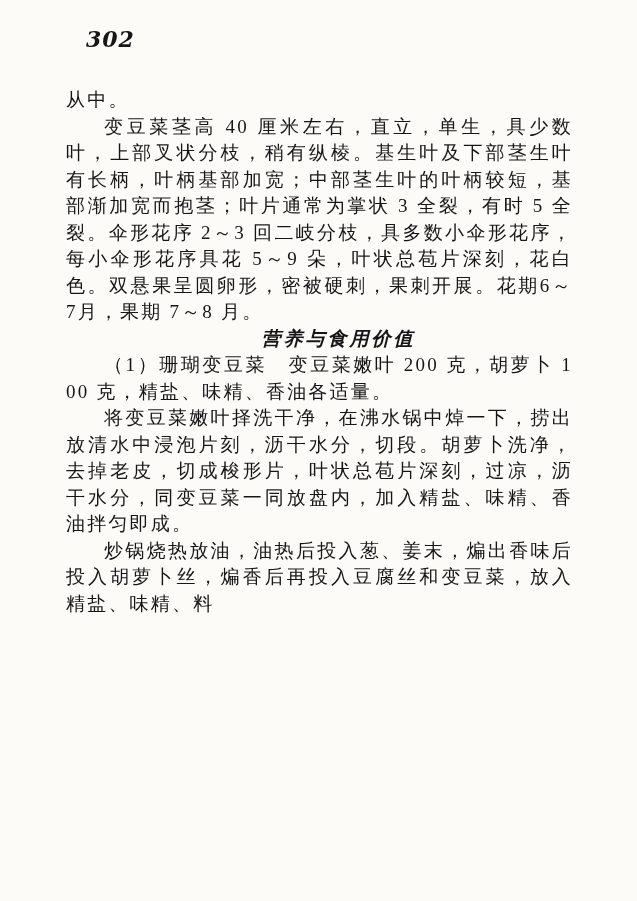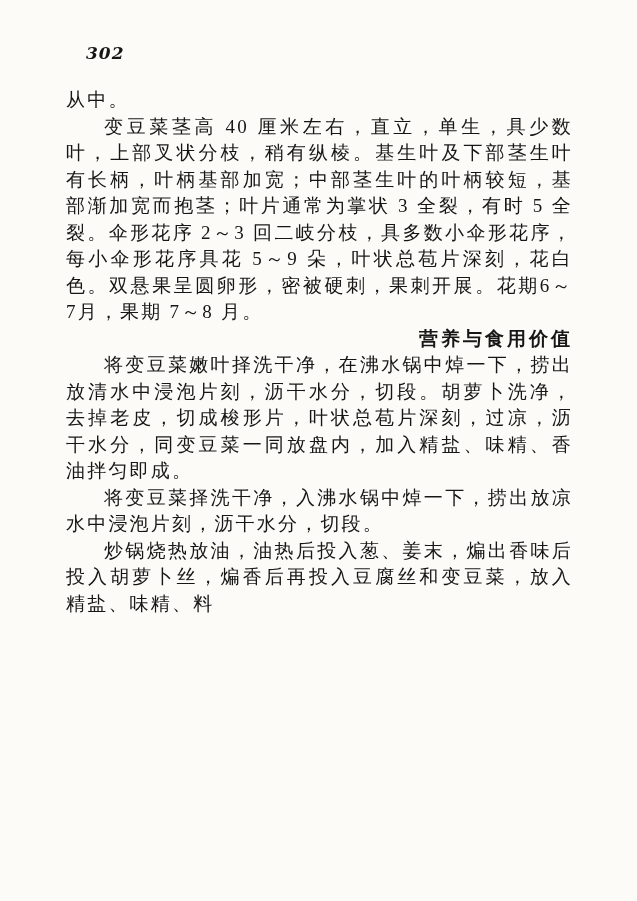--- a/index.html
+++ b/index.html
@@ -14,23 +14,23 @@
     width: 637px;
     height: 901px;
     background: #fcfbf8;
     color: #161616;
     font-family: "Liberation Serif", "DejaVu Serif", serif;
     overflow: hidden;
     box-sizing: border-box;
   }
   .page-number {
     position: absolute;
-    top: 43px;
+    top: 26px;
     left: 86px;
-    font-size: 17px;
+    font-size: 22px;
     font-style: italic;
     font-weight: 600;
     letter-spacing: 1px;
     font-family: "DejaVu Serif", "Liberation Serif", serif;
   }
   .text-block {
     position: absolute;
     top: 87px;
     left: 66px;
     width: 507px;
@@ -45,29 +45,30 @@
     margin: 0;
     text-indent: 2em;
   }
   .text-block p.continuation {
     text-indent: 0;
   }
   .text-block p.heading {
     font-weight: 700;
     font-family: "Liberation Sans", "DejaVu Sans", sans-serif;
     letter-spacing: 3px;
-    text-align: right;
+    text-align: center;
+    font-style: italic;
   }
 </style>
 </head>
 <body>
 
 <div class="page">
   <div class="page-number">302</div>
   <div class="text-block">
       <p class="continuation">从中。</p>
       <p class="body">变豆菜茎高 40 厘米左右，直立，单生，具少数叶，上部叉状分枝，稍有纵棱。基生叶及下部茎生叶有长柄，叶柄基部加宽；中部茎生叶的叶柄较短，基部渐加宽而抱茎；叶片通常为掌状 3 全裂，有时 5 全裂。伞形花序 2～3 回二岐分枝，具多数小伞形花序，每小伞形花序具花 5～9 朵，叶状总苞片深刻，花白色。双悬果呈圆卵形，密被硬刺，果刺开展。花期6～7月，果期 7～8 月。</p>
       <p class="heading">营养与食用价值</p>
+      <p class="body">（1）珊瑚变豆菜　变豆菜嫩叶 200 克，胡萝卜 100 克，精盐、味精、香油各适量。</p>
       <p class="body">将变豆菜嫩叶择洗干净，在沸水锅中焯一下，捞出放清水中浸泡片刻，沥干水分，切段。胡萝卜洗净，去掉老皮，切成梭形片，叶状总苞片深刻，过凉，沥干水分，同变豆菜一同放盘内，加入精盐、味精、香油拌匀即成。</p>
-      <p class="body">将变豆菜择洗干净，入沸水锅中焯一下，捞出放凉水中浸泡片刻，沥干水分，切段。</p>
       <p class="body">炒锅烧热放油，油热后投入葱、姜末，煸出香味后投入胡萝卜丝，煸香后再投入豆腐丝和变豆菜，放入精盐、味精、料</p>
     </div>
 </div>
 
 </body></html>

